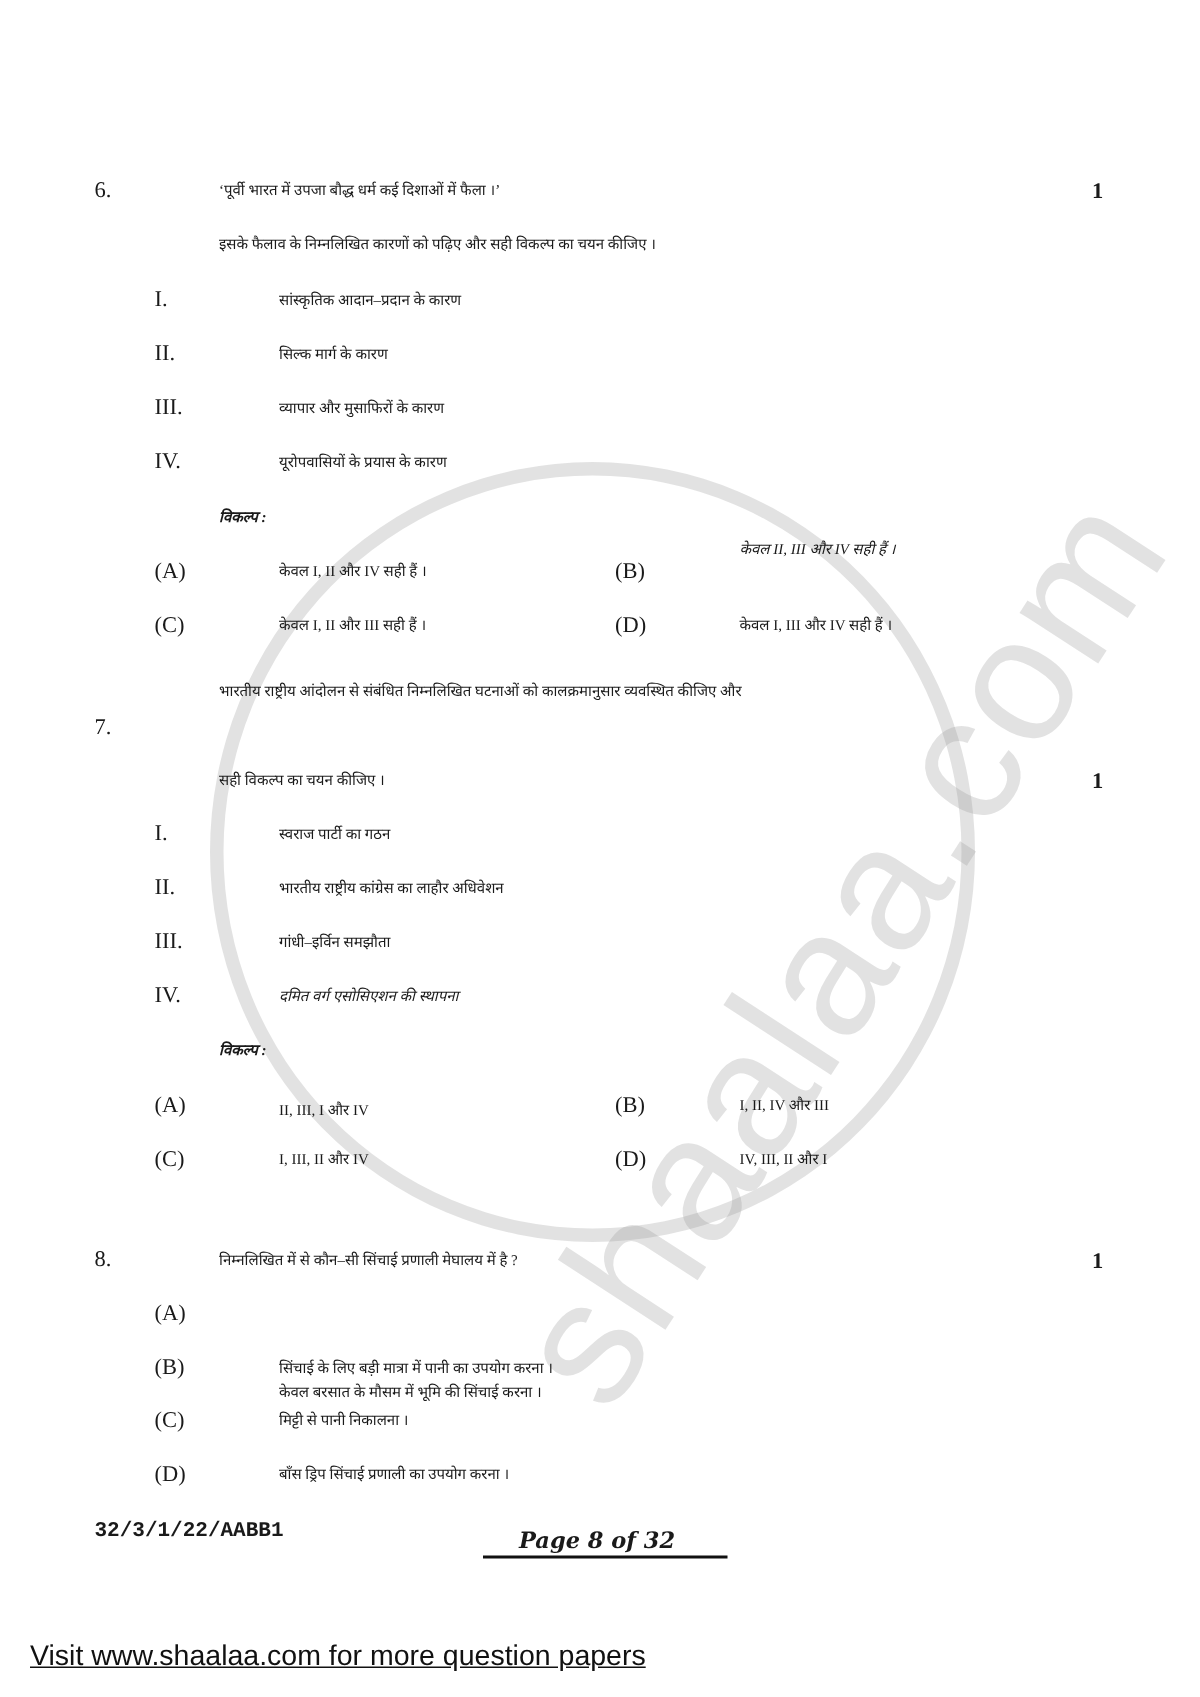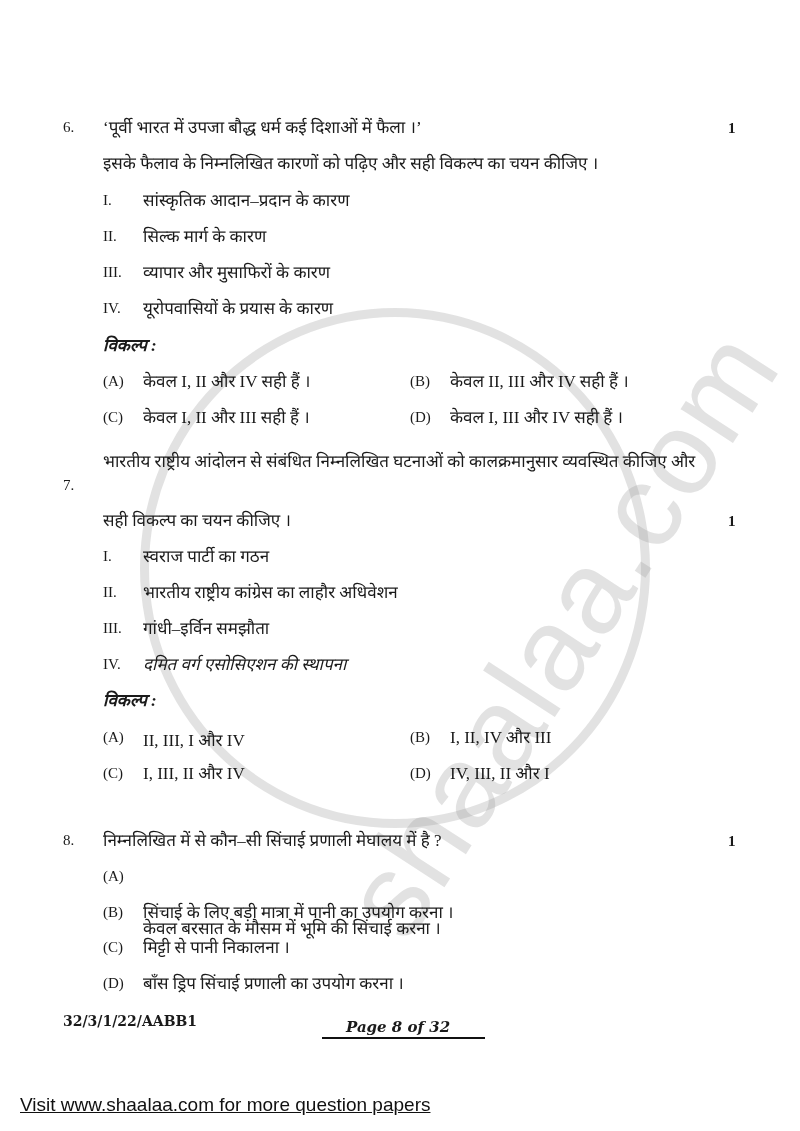--- a/index.html
+++ b/index.html
@@ -2,21 +2,21 @@
 <html><head>
 <meta charset="utf-8">
 <style>
   html, body { margin: 0; padding: 0; }
   body {
     width: 800px; height: 1131px; background: #ffffff; position: relative;
     overflow: hidden; color: #1a1a1a;
     font-family: "Liberation Serif", "DejaVu Serif", serif;
   }
   .abs { position: absolute; white-space: nowrap; }
-  .txt { font-size: 17px; line-height: 18px; }
+  .txt { font-size: 10px; line-height: 18px; margin-left: 43px; }
   .num { font-size: 15px; }
   .mark { font-size: 15px; font-weight: bold; }
   .bold { font-weight: bold; font-style: italic; }
   .watermark {
     position: absolute; left: 140px; top: 308px; width: 510px; height: 520px;
     border: 9px solid rgba(150,150,150,0.28); border-radius: 50%;
     box-sizing: border-box; pointer-events: none;
   }
   .wm-text {
     position: absolute; left: 215px; top: 565px;
@@ -49,21 +49,21 @@
   <span class="abs num" style="left:103px;top:264px;">III.</span>
   <span class="abs txt" style="left:143px;top:264px;">व्यापार और मुसाफिरों के कारण</span>
   <span class="abs num" style="left:103px;top:300px;">IV.</span>
   <span class="abs txt" style="left:143px;top:300px;">यूरोपवासियों के प्रयास के कारण</span>
 
   <span class="abs txt bold" style="left:103px;top:337px;">विकल्प :</span>
 
   <span class="abs num" style="left:103px;top:373px;">(A)</span>
   <span class="abs txt" style="left:143px;top:373px;">केवल I, II और IV सही हैं ।</span>
   <span class="abs num" style="left:410px;top:373px;">(B)</span>
-  <span class="abs txt" style="left:450px;top:373px;">केवल II, III और IV सही हैं ।</span>
+  <span class="abs txt" style="left:450px;top:358px;font-style:italic;">केवल II, III और IV सही हैं ।</span>
   <span class="abs num" style="left:103px;top:409px;">(C)</span>
   <span class="abs txt" style="left:143px;top:409px;">केवल I, II और III सही हैं ।</span>
   <span class="abs num" style="left:410px;top:409px;">(D)</span>
   <span class="abs txt" style="left:450px;top:409px;font-family:Liberation Serif, serif;">केवल I, III और IV सही हैं ।</span>
 </div>
 
 <div>
   <span class="abs num" style="left:63px;top:477px;">7.</span>
   <span class="abs txt" style="left:103px;top:453px;">भारतीय राष्ट्रीय आंदोलन से संबंधित निम्नलिखित घटनाओं को कालक्रमानुसार व्यवस्थित कीजिए और</span>
   <span class="abs txt" style="left:103px;top:512px;">सही विकल्प का चयन कीजिए ।</span>
@@ -98,17 +98,17 @@
   <span class="abs num" style="left:103px;top:868px;">(A)</span>
   <span class="abs txt" style="left:143px;top:920px;">केवल बरसात के मौसम में भूमि की सिंचाई करना ।</span>
   <span class="abs num" style="left:103px;top:904px;">(B)</span>
   <span class="abs txt" style="left:143px;top:904px;">सिंचाई के लिए बड़ी मात्रा में पानी का उपयोग करना ।</span>
   <span class="abs num" style="left:103px;top:939px;">(C)</span>
   <span class="abs txt" style="left:143px;top:939px;">मिट्टी से पानी निकालना ।</span>
   <span class="abs num" style="left:103px;top:975px;">(D)</span>
   <span class="abs txt" style="left:143px;top:975px;">बाँस ड्रिप सिंचाई प्रणाली का उपयोग करना ।</span>
 </div>
 
-<span class="abs footer-code" style="left:63px;top:1013px;">32/3/1/22/AABB1</span>
+<span class="abs footer-code" style="left:63px;top:1013px;font-family:Liberation Mono, monospace;">32/3/1/22/AABB1</span>
 <span class="abs footer-page" style="left:346px;top:1018px;">Page 8 of 32</span>
 <div class="page-underline"></div>
 
 <span class="abs visit" style="left:20px;top:1094px;text-decoration:underline;">Visit www.shaalaa.com for more question papers</span>
 
 </body></html>

